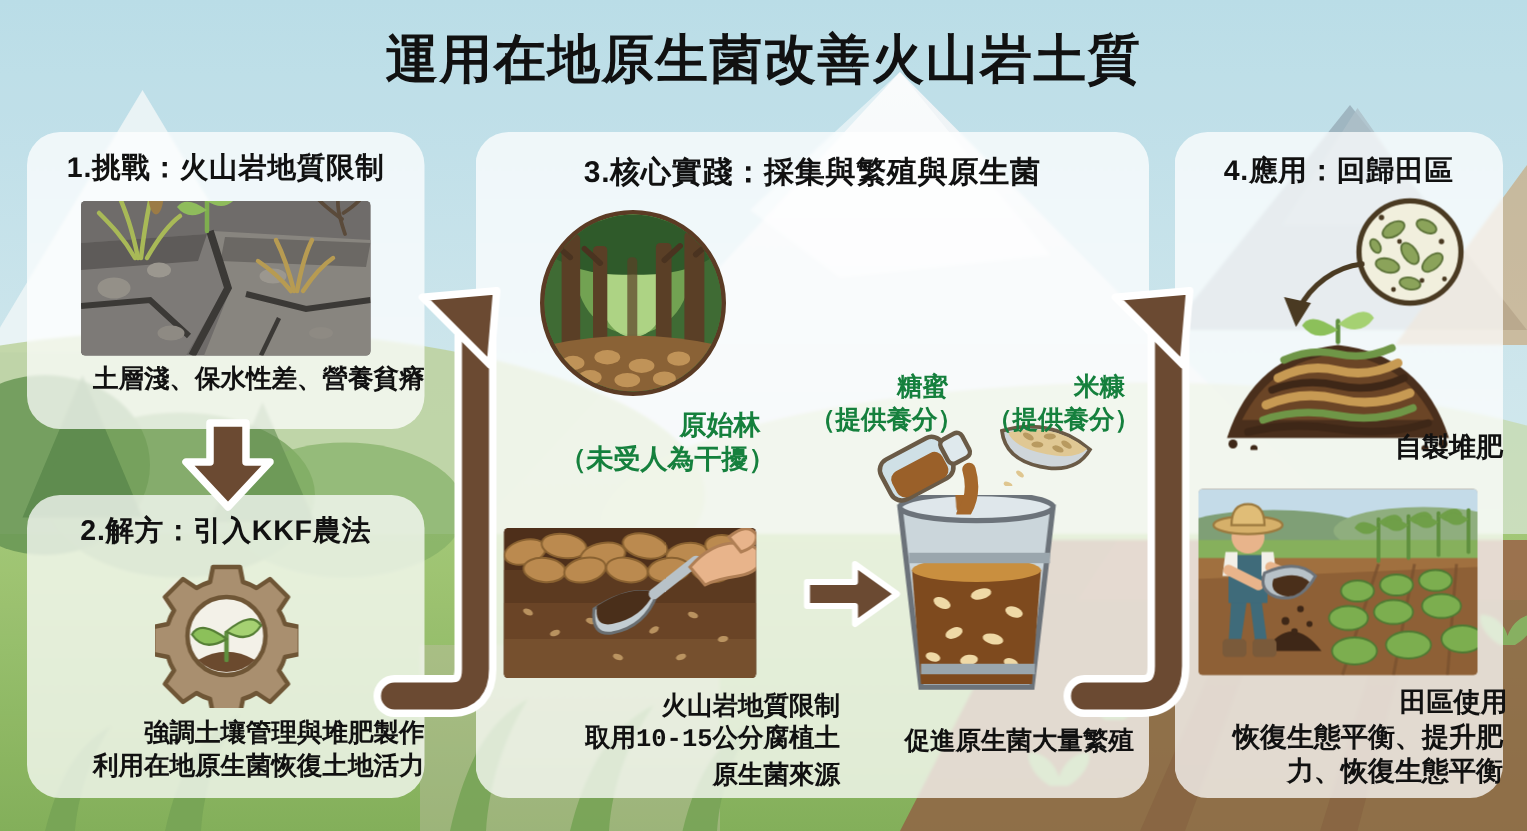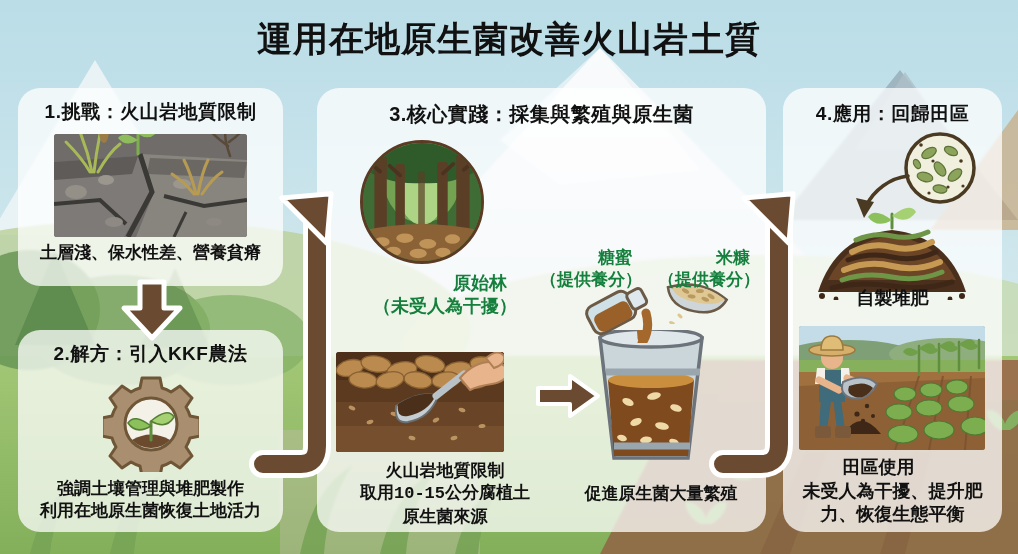--- a/index.html
+++ b/index.html
@@ -35,21 +35,21 @@
   #card4 { left:783px; top:88px;  width:219px; height:444px; }
 
   .card-title {
     text-align:center; font-weight:bold; color:#111;
     font-size:19px; padding-top:11px; letter-spacing:0.5px;
   }
   #card3 .card-title { font-size:20px; padding-top:13px; }
   #card4 .card-title { font-size:19px; padding-top:13px; }
 
   .caption {
-    text-align:center; font-weight:bold; color:#111;
+    text-align:right; font-weight:bold; color:#111;
     font-size:17px; line-height:1.22;
   }
   .caption.small { font-size:16px; }
 
   
   .illus { position:absolute; overflow:hidden; }
 
   
   #rock { left:54px; top:134px; width:193px; height:103px;
           border-radius:3px; background:#6d6a68; }
@@ -540,15 +540,15 @@
     <circle cx="33" cy="32" r="11" fill="#e8b48b"></circle>
 
     <ellipse cx="33" cy="24" rx="23" ry="6" fill="#d6b06a" stroke="#9c7a3f" stroke-width="1.5"></ellipse>
     <path d="M22 24 q0 -14 11 -14 q11 0 11 14 z" fill="#e0bd77" stroke="#9c7a3f" stroke-width="1.5"></path>
 
     <path d="M44 56 q22 -10 34 2 q-10 18 -26 14 q-12 -4 -8 -16 z" fill="#b8c2c8" stroke="#6c737a" stroke-width="2"></path>
     <path d="M50 60 q16 -6 24 2 q-8 12 -18 9 q-9 -3 -6 -11 z" fill="#4a2f1a"></path>
   </g>
 </svg>
 
-<div class="caption" style="position:absolute; left:769px; top:458px; width:219px; z-index:16; font-size:18px;font-family:Liberation Mono, monospace;">田區使用</div>
-<div class="caption" style="position:absolute; left:783px; top:481px; width:219px; z-index:16; font-size:18px;">未受人為干擾、提升肥</div>
+<div class="caption" style="position:absolute; left:786px; top:458px; width:219px; z-index:16; font-size:18px;">田區使用</div>
+<div class="caption" style="position:absolute; left:783px; top:481px; width:219px; z-index:16; font-size:18px;">恢復生態平衡、提升肥</div>
 <div class="caption" style="position:absolute; left:783px; top:504px; width:219px; z-index:16; font-size:18px;">力、恢復生態平衡</div>
 
 </body></html>

